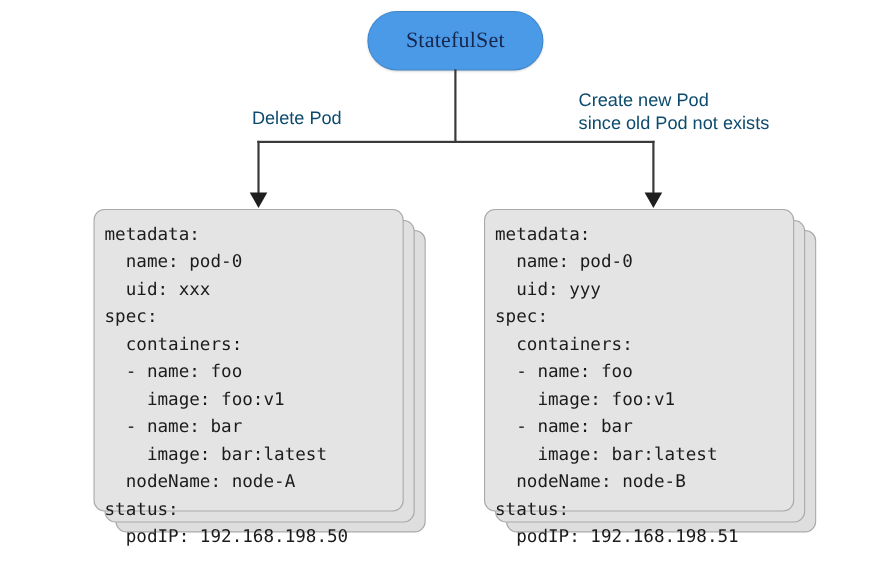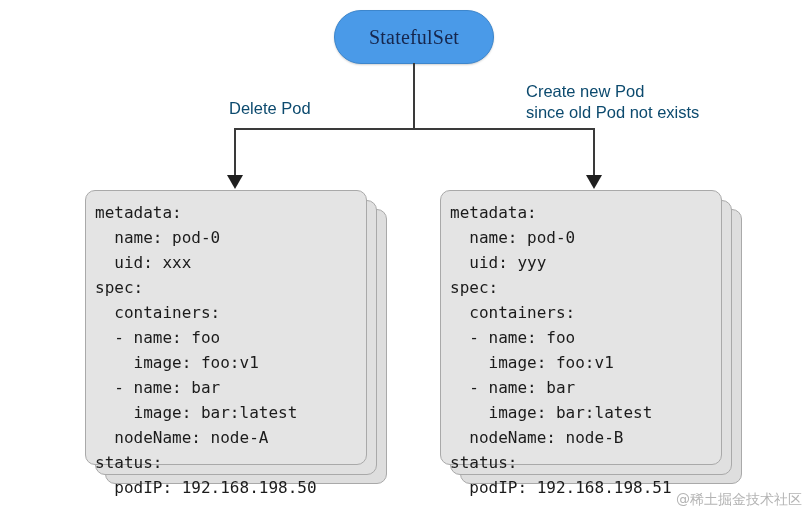--- a/index.html
+++ b/index.html
@@ -211,15 +211,14 @@
   - name: foo
     image: foo:v1
   - name: bar
     image: bar:latest
   nodeName: node-B
 status:
   podIP: 192.168.198.51</div>
     </div>
   </div>
 
-  <div class="watermark">@稀土掘金技术社区</div>
 
 </div>
 
 </body></html>

